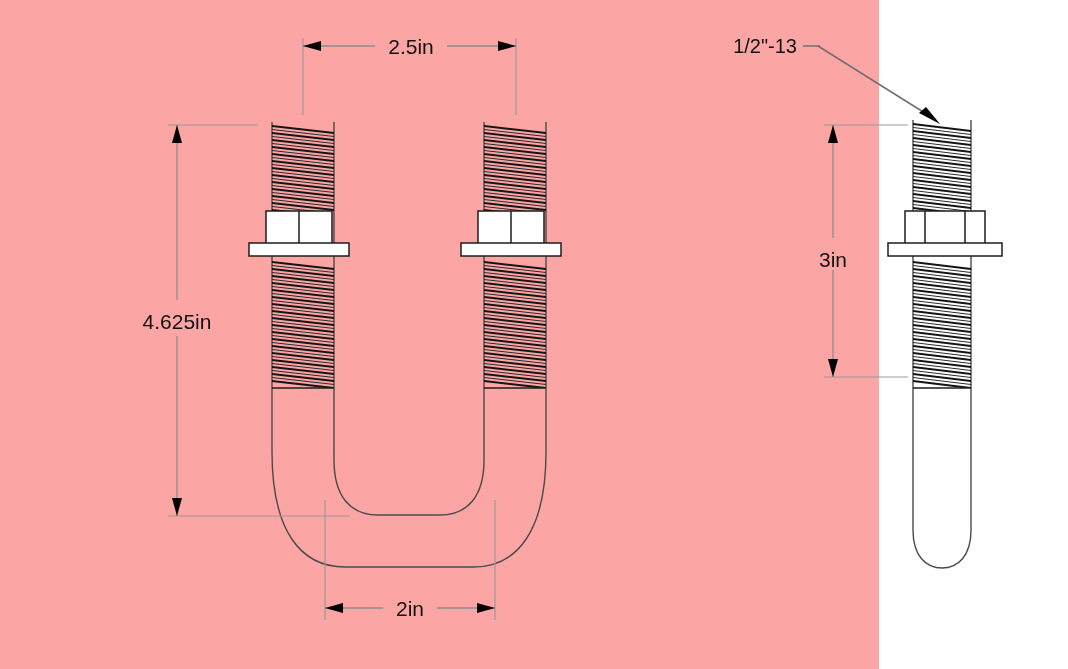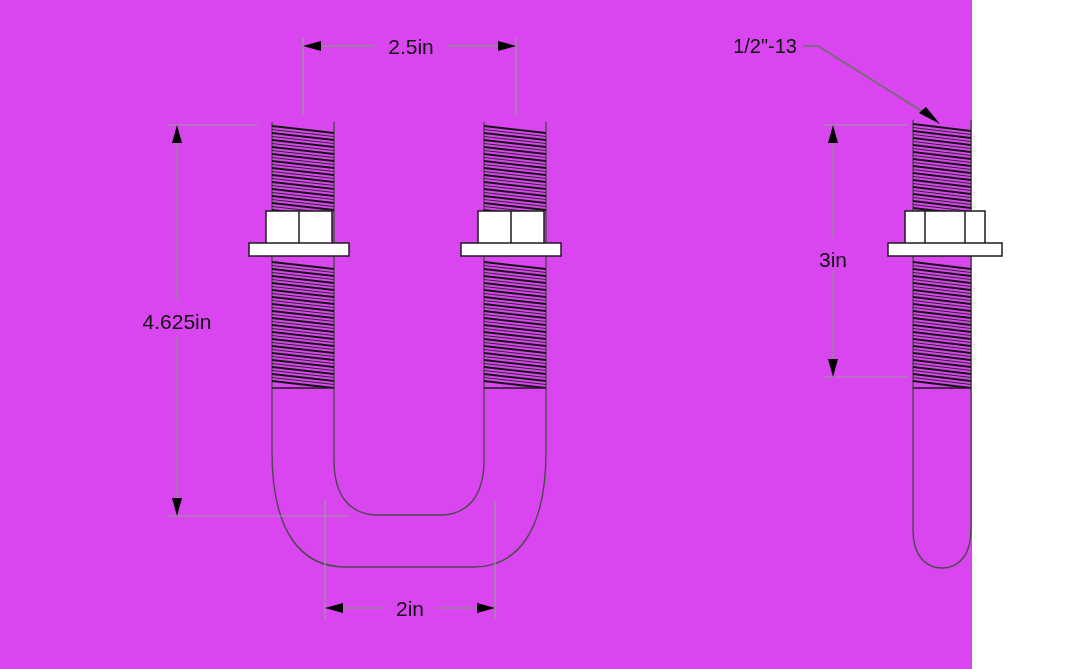--- a/index.html
+++ b/index.html
@@ -9,23 +9,23 @@
   }
   body {
     width: 1068px;
     height: 669px;
     overflow: hidden;
     font-family: "Liberation Sans", sans-serif;
     color: #000000;
   }
   #drawing-root {
     position: relative;
-    width: 972px;
+    width: 879px;
     height: 669px;
-    background: #d946ef;
+    background: #fca5a5;
   }
   svg#drawing-canvas {
     position: absolute;
     top: 0;
     left: 0;
     width: 1068px;
     height: 669px;
     display: block;
   }
   .dim-text {

